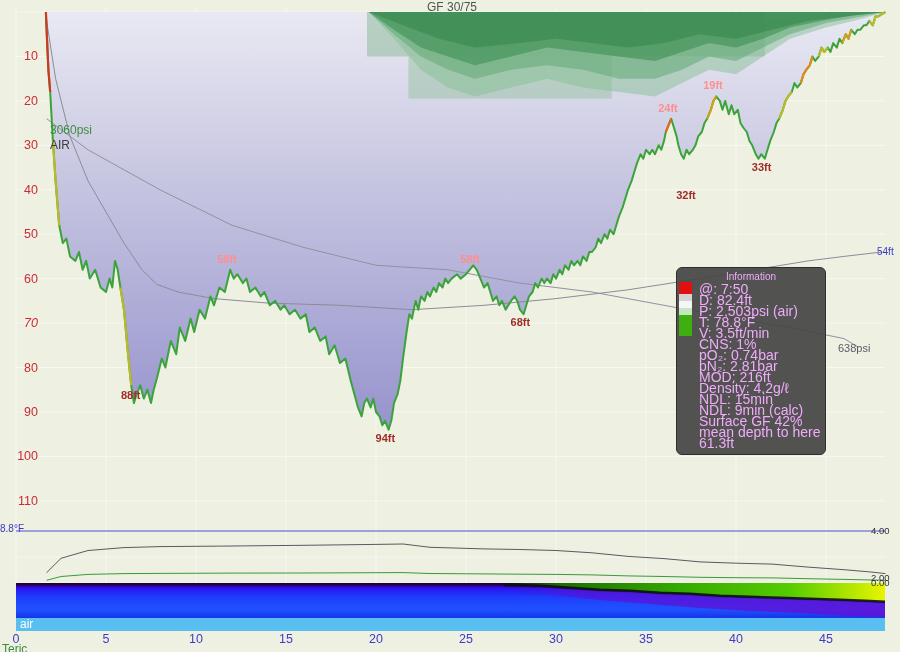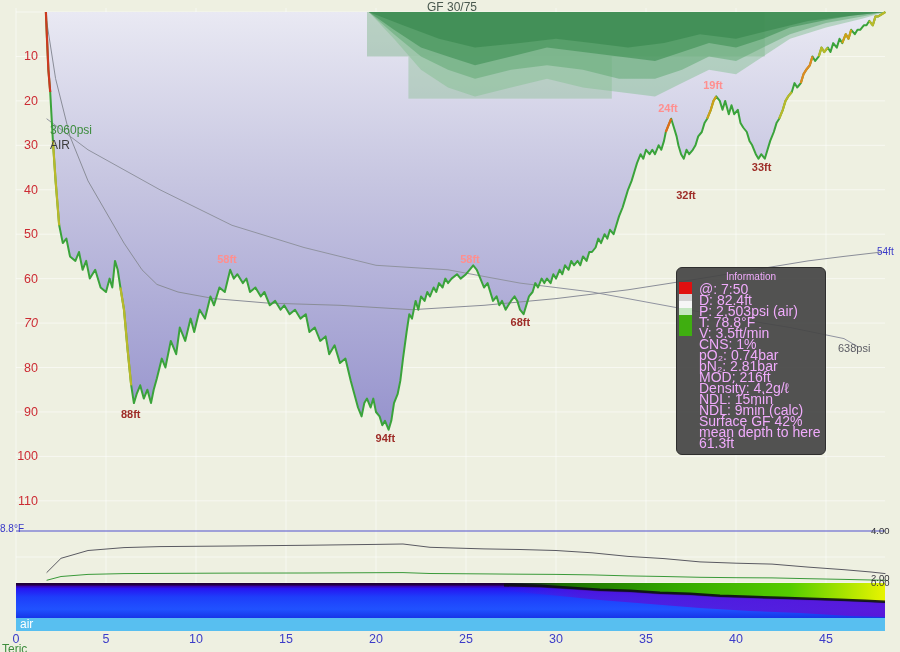--- a/index.html
+++ b/index.html
@@ -150,21 +150,21 @@
       <div class="tick time-tick" style="left: 736px; top: 632px; color: rgb(60, 60, 200);">40</div>
       <div class="tick time-tick" style="left: 826px; top: 632px; color: rgb(60, 60, 200);">45</div>
     </div>
   <div id="pp-ticks">
       <div class="tick pp-tick" style="top: 525px;">4.00</div>
       <div class="tick pp-tick" style="top: 572px; text-align: center;">2.00</div>
       <div class="tick pp-tick" style="top: 577px;">0.00</div>
     </div>
   <div id="annotations">
       <div class="anno" style="left: 217.2px; top: 252.752px; color: rgb(255, 143, 143);">58ft</div>
-      <div class="anno" style="left: 120.9px; top: 408px; color: rgb(158, 45, 40);">88ft</div>
+      <div class="anno" style="left: 120.9px; top: 389px; color: rgb(158, 45, 40);">88ft</div>
       <div class="anno" style="left: 375.6px; top: 431.736px; color: rgb(158, 45, 40);">94ft</div>
       <div class="anno" style="left: 460.2px; top: 252.752px; color: rgb(255, 143, 143);">58ft</div>
       <div class="anno" style="left: 510.6px; top: 316.192px; color: rgb(158, 45, 40);">68ft</div>
       <div class="anno" style="left: 658.2px; top: 101.656px; color: rgb(255, 143, 143);">24ft</div>
       <div class="anno" style="left: 703.2px; top: 79.436px; color: rgb(255, 143, 143);">19ft</div>
       <div class="anno" style="left: 676.2px; top: 156.208px; color: rgb(158, 45, 40); margin-top: 33px;">32ft</div>
       <div class="anno" style="left: 751.8px; top: 160.652px; color: rgb(158, 45, 40);">33ft</div>
     </div>
 
   <div class="tooltip">

